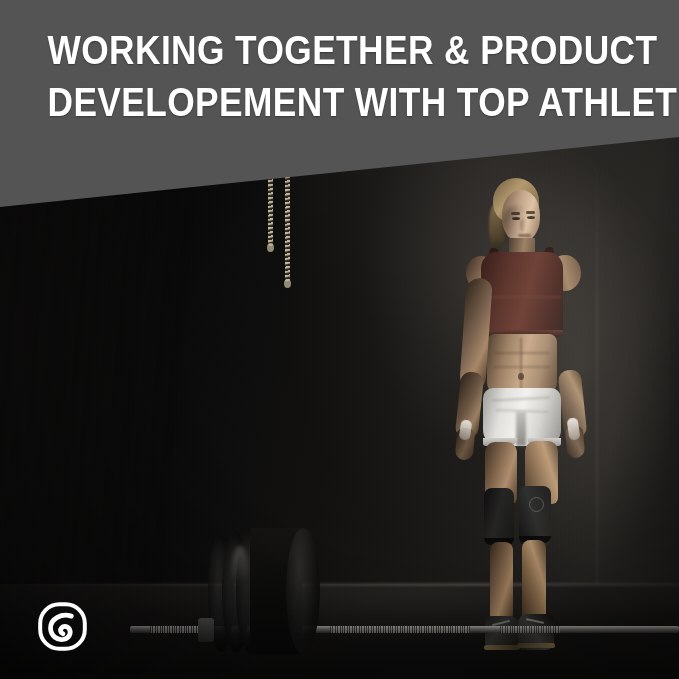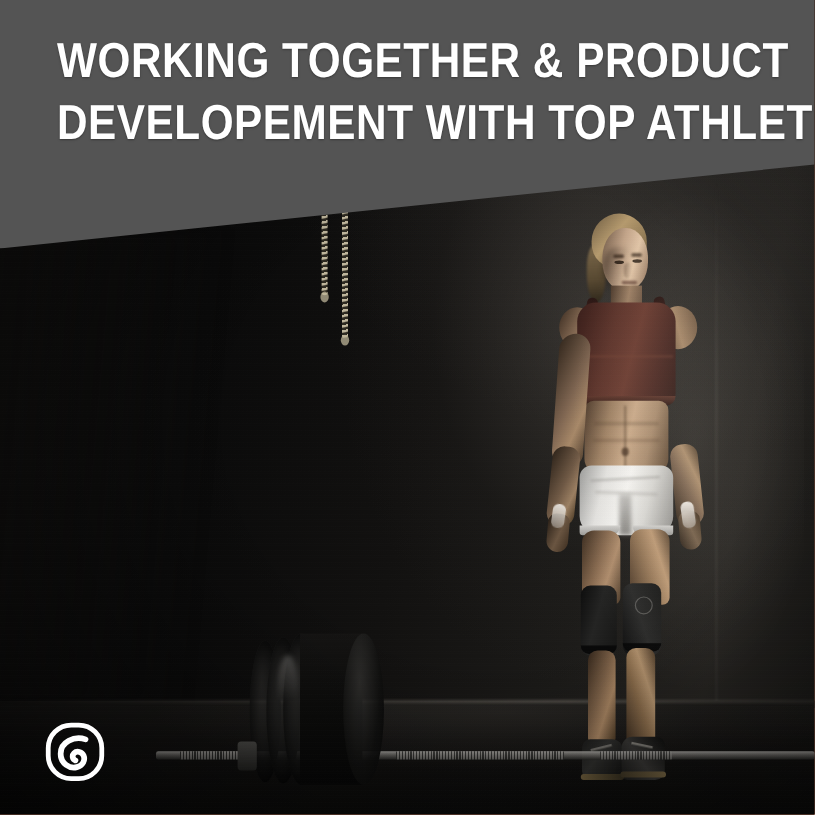--- a/index.html
+++ b/index.html
@@ -9,21 +9,21 @@
   }
   body {
     font-family: "Liberation Sans", sans-serif;
   }
 
   #ad-card {
     position: relative;
     width: 679px;
     height: 679px;
     overflow: hidden;
-    background: #c2410c;
+    background: #5eead4;
   }
 
   
   .photo {
     position: absolute;
     inset: 0;
     background: #070707;
     overflow: hidden;
   }
 

